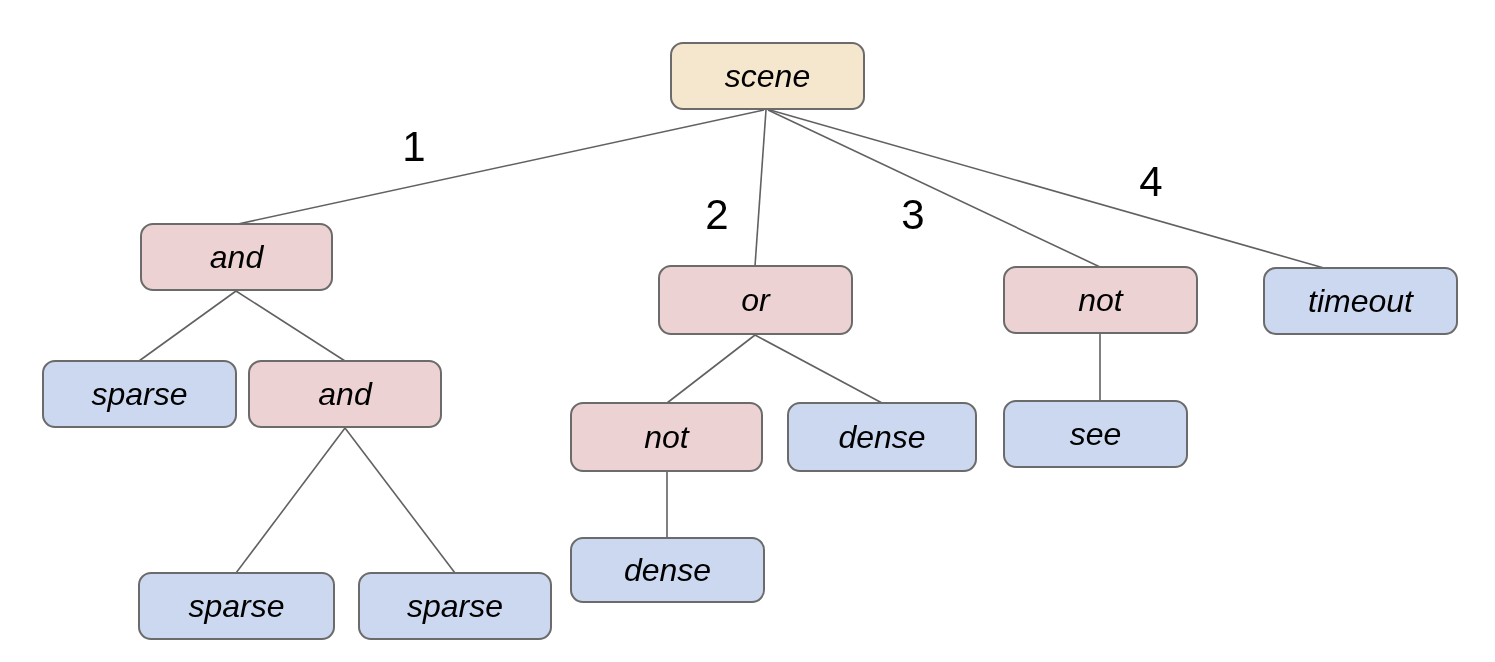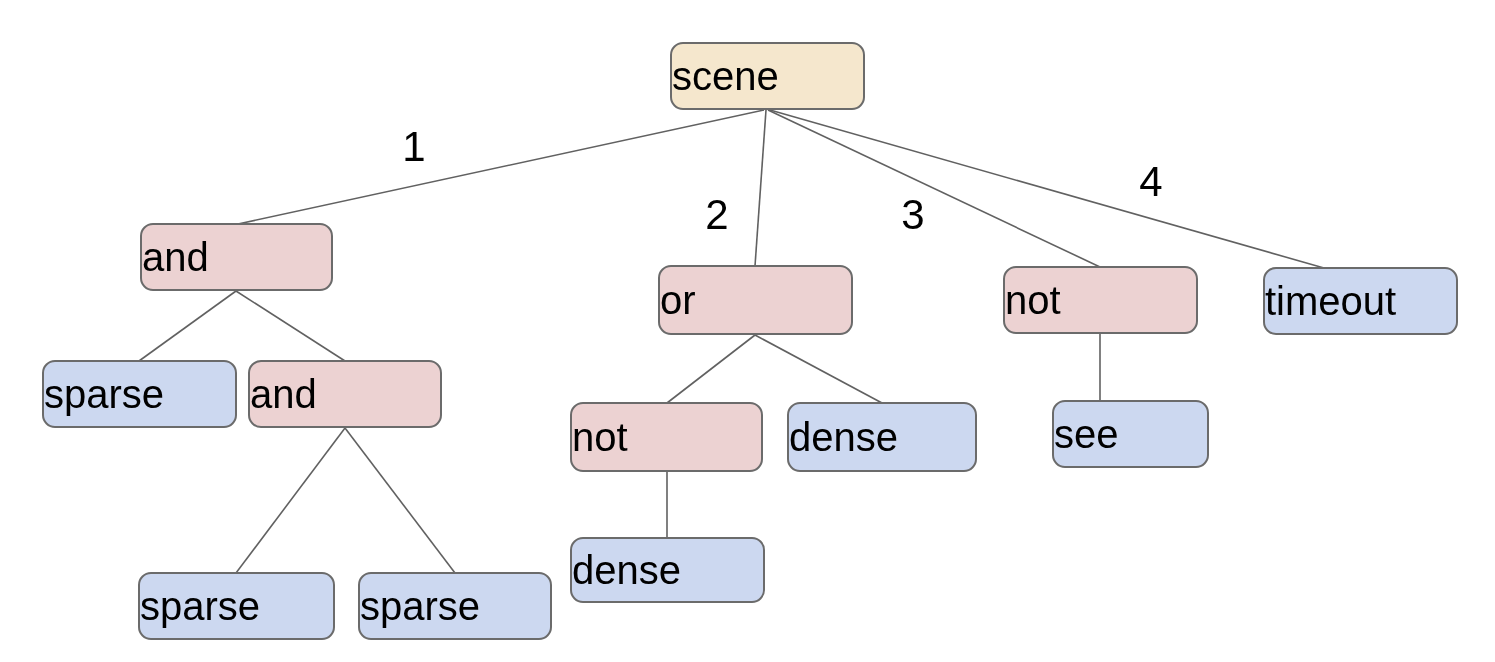--- a/index.html
+++ b/index.html
@@ -22,25 +22,27 @@
     width: 1495px;
     height: 662px;
   }
   .node {
     position: absolute;
     box-sizing: border-box;
     border: 2px solid var(--node-border, #6b6b6b);
     border-radius: 13px;
     display: flex;
     align-items: center;
+    justify-content: center;
     background: #ffffff;
     color: var(--text-color, #000000);
-    font-size: 40px;
+    font-size: 32px;
     line-height: 1;
     white-space: nowrap;
+    font-style: italic;
   }
   .node.root     { background: var(--root-fill, #f5e7cd); }
   .node.operator { background: var(--operator-fill, #ecd2d2); }
   .node.leaf     { background: var(--leaf-fill, #ccd8f0); }
   .edge-label {
     position: absolute;
     transform: translate(-50%, -50%);
     font-size: 42px;
     color: var(--text-color, #000000);
     line-height: 1;
@@ -85,21 +87,21 @@
       </div>
       <div class="node operator" style="left: 248px; top: 360px; width: 194px; height: 68px;">
         <span>and</span>
       </div>
       <div class="node operator" style="left: 570px; top: 402px; width: 193px; height: 70px;">
         <span>not</span>
       </div>
       <div class="node leaf" style="left: 787px; top: 402px; width: 190px; height: 70px;">
         <span>dense</span>
       </div>
-      <div class="node leaf" style="left: 1052px; top: 400px; width: 157px; height: 68px;">
+      <div class="node leaf" style="left: 1003px; top: 400px; width: 185px; height: 68px;">
         <span>see</span>
       </div>
       <div class="node leaf" style="left: 570px; top: 537px; width: 195px; height: 66px;">
         <span>dense</span>
       </div>
       <div class="node leaf" style="left: 138px; top: 572px; width: 197px; height: 68px;">
         <span>sparse</span>
       </div>
       <div class="node leaf" style="left: 358px; top: 572px; width: 194px; height: 68px;">
         <span>sparse</span>

